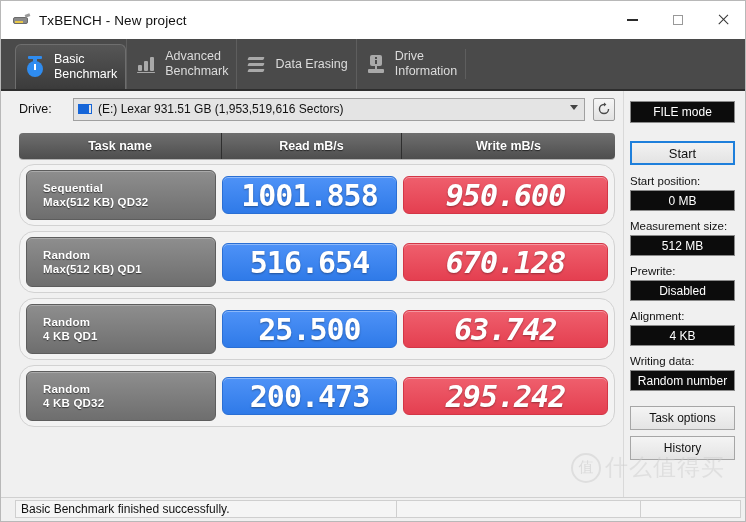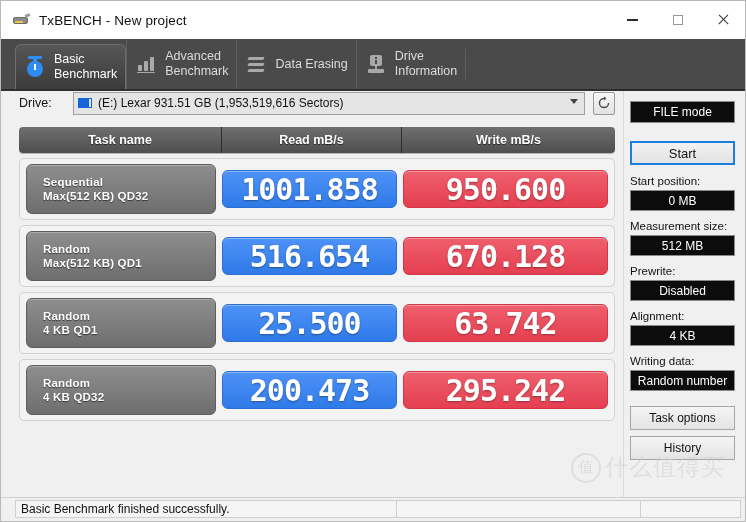--- a/index.html
+++ b/index.html
@@ -121,21 +121,21 @@
     position: absolute; left: 5px; top: 3px; width: 12px; height: 11px;
     background: #a9a9a9; border-radius: 2px;
   }
   .ico-drive .i1 { position: absolute; left: 10px; top: 5px; width: 2px; height: 2px; background: #4a4a4a; }
   .ico-drive .i2 { position: absolute; left: 10px; top: 8px; width: 2px; height: 4px; background: #4a4a4a; }
   .ico-drive .stem2 { position: absolute; left: 10px; top: 14px; width: 2px; height: 3px; background: #a9a9a9; }
   .ico-drive .base2 { position: absolute; left: 3px; top: 17px; width: 16px; height: 4px; background: #a9a9a9; border-radius: 1px; }
 
   
   .content { flex: 1 1 auto; display: flex; position: relative; background: #f0f0f0; }
-  .left-col { flex: 1 1 auto; display: flex; flex-direction: column; padding: 0 0 0 18px; }
+  .left-col { flex: 1 1 auto; display: flex; flex-direction: column; padding: 6px 0 0 18px; }
   .right-col {
     width: 122px; flex: 0 0 122px; padding: 10px 10px 0 6px;
     display: flex; flex-direction: column;
     border-left: 1px solid #d9d9d9;
   }
 
   
   .drive-row { display: flex; align-items: center; gap: 8px; height: 24px; margin-bottom: 12px; padding-right: 8px; }
   .drive-label { font-size: 12.5px; color: #111; width: 46px; }
   .drive-select {
@@ -170,21 +170,21 @@
     display: flex; align-items: center; justify-content: center;
     font-size: 12.5px; font-weight: bold; color: #ffffff;
     text-shadow: 0 1px 1px rgba(0,0,0,.6);
   }
   .th.name { flex: 0 0 202px; }
   .th.read { flex: 0 0 180px; border-left: 1px solid #2e2e2e; }
   .th.write { flex: 1 1 auto; border-left: 1px solid #2e2e2e; }
 
   .row {
     height: 62px; display: flex; align-items: center; gap: 6px;
-    background: #f3f3f3; border: 1px solid #d2d2d2; border-radius: 5px;
+    background: #f3f3f3; border: 1px solid #d2d2d2; border-radius: 15px;
     margin-top: 5px; padding: 0 6px;
   }
   .task-chip {
     flex: 0 0 190px; height: 50px; border-radius: 6px;
     background: linear-gradient(#8e8e8e,#6e6e6e);
     border: 1px solid #5d5d5d;
     display: flex; flex-direction: column; justify-content: center;
     padding-left: 16px;
     box-shadow: inset 0 1px 0 rgba(255,255,255,.25);
   }
@@ -203,20 +203,21 @@
   }
   .val-chip.read {
     flex: 0 0 175px;
     background: linear-gradient(#4e92f7,#2f7ae8);
     border: 1px solid #2a6fd4;
   }
   .val-chip.write {
     flex: 1 1 auto;
     background: linear-gradient(#ef5f6d,#e43f50);
     border: 1px solid #d33646;
+    font-style: italic;
   }
 
   
   .mode-btn {
     height: 22px; background: #0c0c0c; border: 1px solid #8a8a8a;
     color: #ffffff; font-size: 12px;
     display: flex; align-items: center; justify-content: center;
     margin-bottom: 18px;
   }
   .start-btn {

